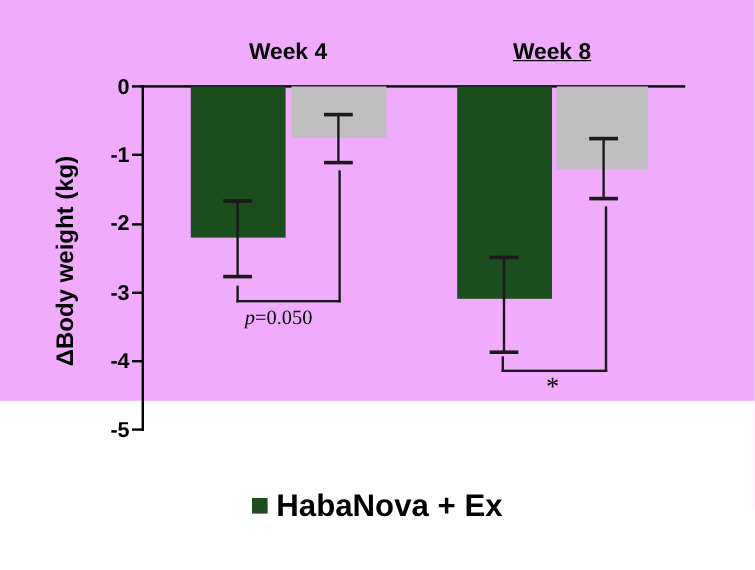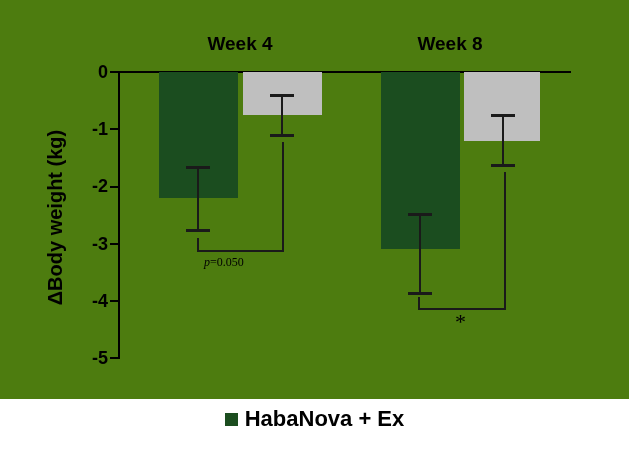--- a/index.html
+++ b/index.html
@@ -9,22 +9,22 @@
   body {
     width: 629px;
     height: 475px;
     background: #ffffff;
     font-family: "Liberation Sans", sans-serif;
     overflow: hidden;
   }
   #figure {
     position: relative;
     width: 629px;
-    height: 399px;
-    background: #4d7c0f;
+    height: 334px;
+    background: #f0abfc;
   }
 
   
   .group-title {
     position: absolute;
     font-size: 19px;
     font-weight: 600;
     color: #000000;
     text-align: center;
     white-space: nowrap;
@@ -89,21 +89,21 @@
     background: #1a1a1a;
     height: 2px;
   }
   .brk-v {
     position: absolute;
     background: #1a1a1a;
     width: 2px;
   }
   .sig-label {
     position: absolute;
-    font-size: 12px;
+    font-size: 17px;
     color: #000000;
     white-space: nowrap;
     font-family: "Liberation Serif", serif;
   }
   .sig-label .ital {
     font-style: italic;
   }
   .star-label {
     position: absolute;
     font-size: 22px;
@@ -128,34 +128,34 @@
     display: flex;
     align-items: center;
     gap: 7px;
   }
   .legend-swatch {
     width: 13px;
     height: 13px;
     display: block;
   }
   .legend-text {
-    font-size: 22px;
+    font-size: 26px;
     font-weight: 600;
     color: #000000;
     white-space: nowrap;
     text-align: right;
   }
 </style>
 </head>
 <body>
 
 <div id="figure">
 
   <div class="group-title" style="left:190px; top:33px; width:100px;">Week 4</div>
-  <div class="group-title" style="left:400px; top:33px; width:100px;">Week 8</div>
+  <div class="group-title" style="left:410px; top:33px; width:100px;text-decoration:underline;">Week 8</div>
 
   <div class="y-axis-title" style="left:-55px; top:206px; width:220px;">ΔBody weight (kg)</div>
 
   <div class="tick-label" style="left:74px; top:62px; width:34px;">0</div>
   <div class="tick-label" style="left:70px; top:119px; width:38px;">-1</div>
   <div class="tick-label" style="left:70px; top:176px; width:38px;">-2</div>
   <div class="tick-label" style="left:70px; top:234px; width:38px;">-3</div>
   <div class="tick-label" style="left:70px; top:291px; width:38px;">-4</div>
   <div class="tick-label" style="left:70px; top:348px; width:38px;">-5</div>
 

